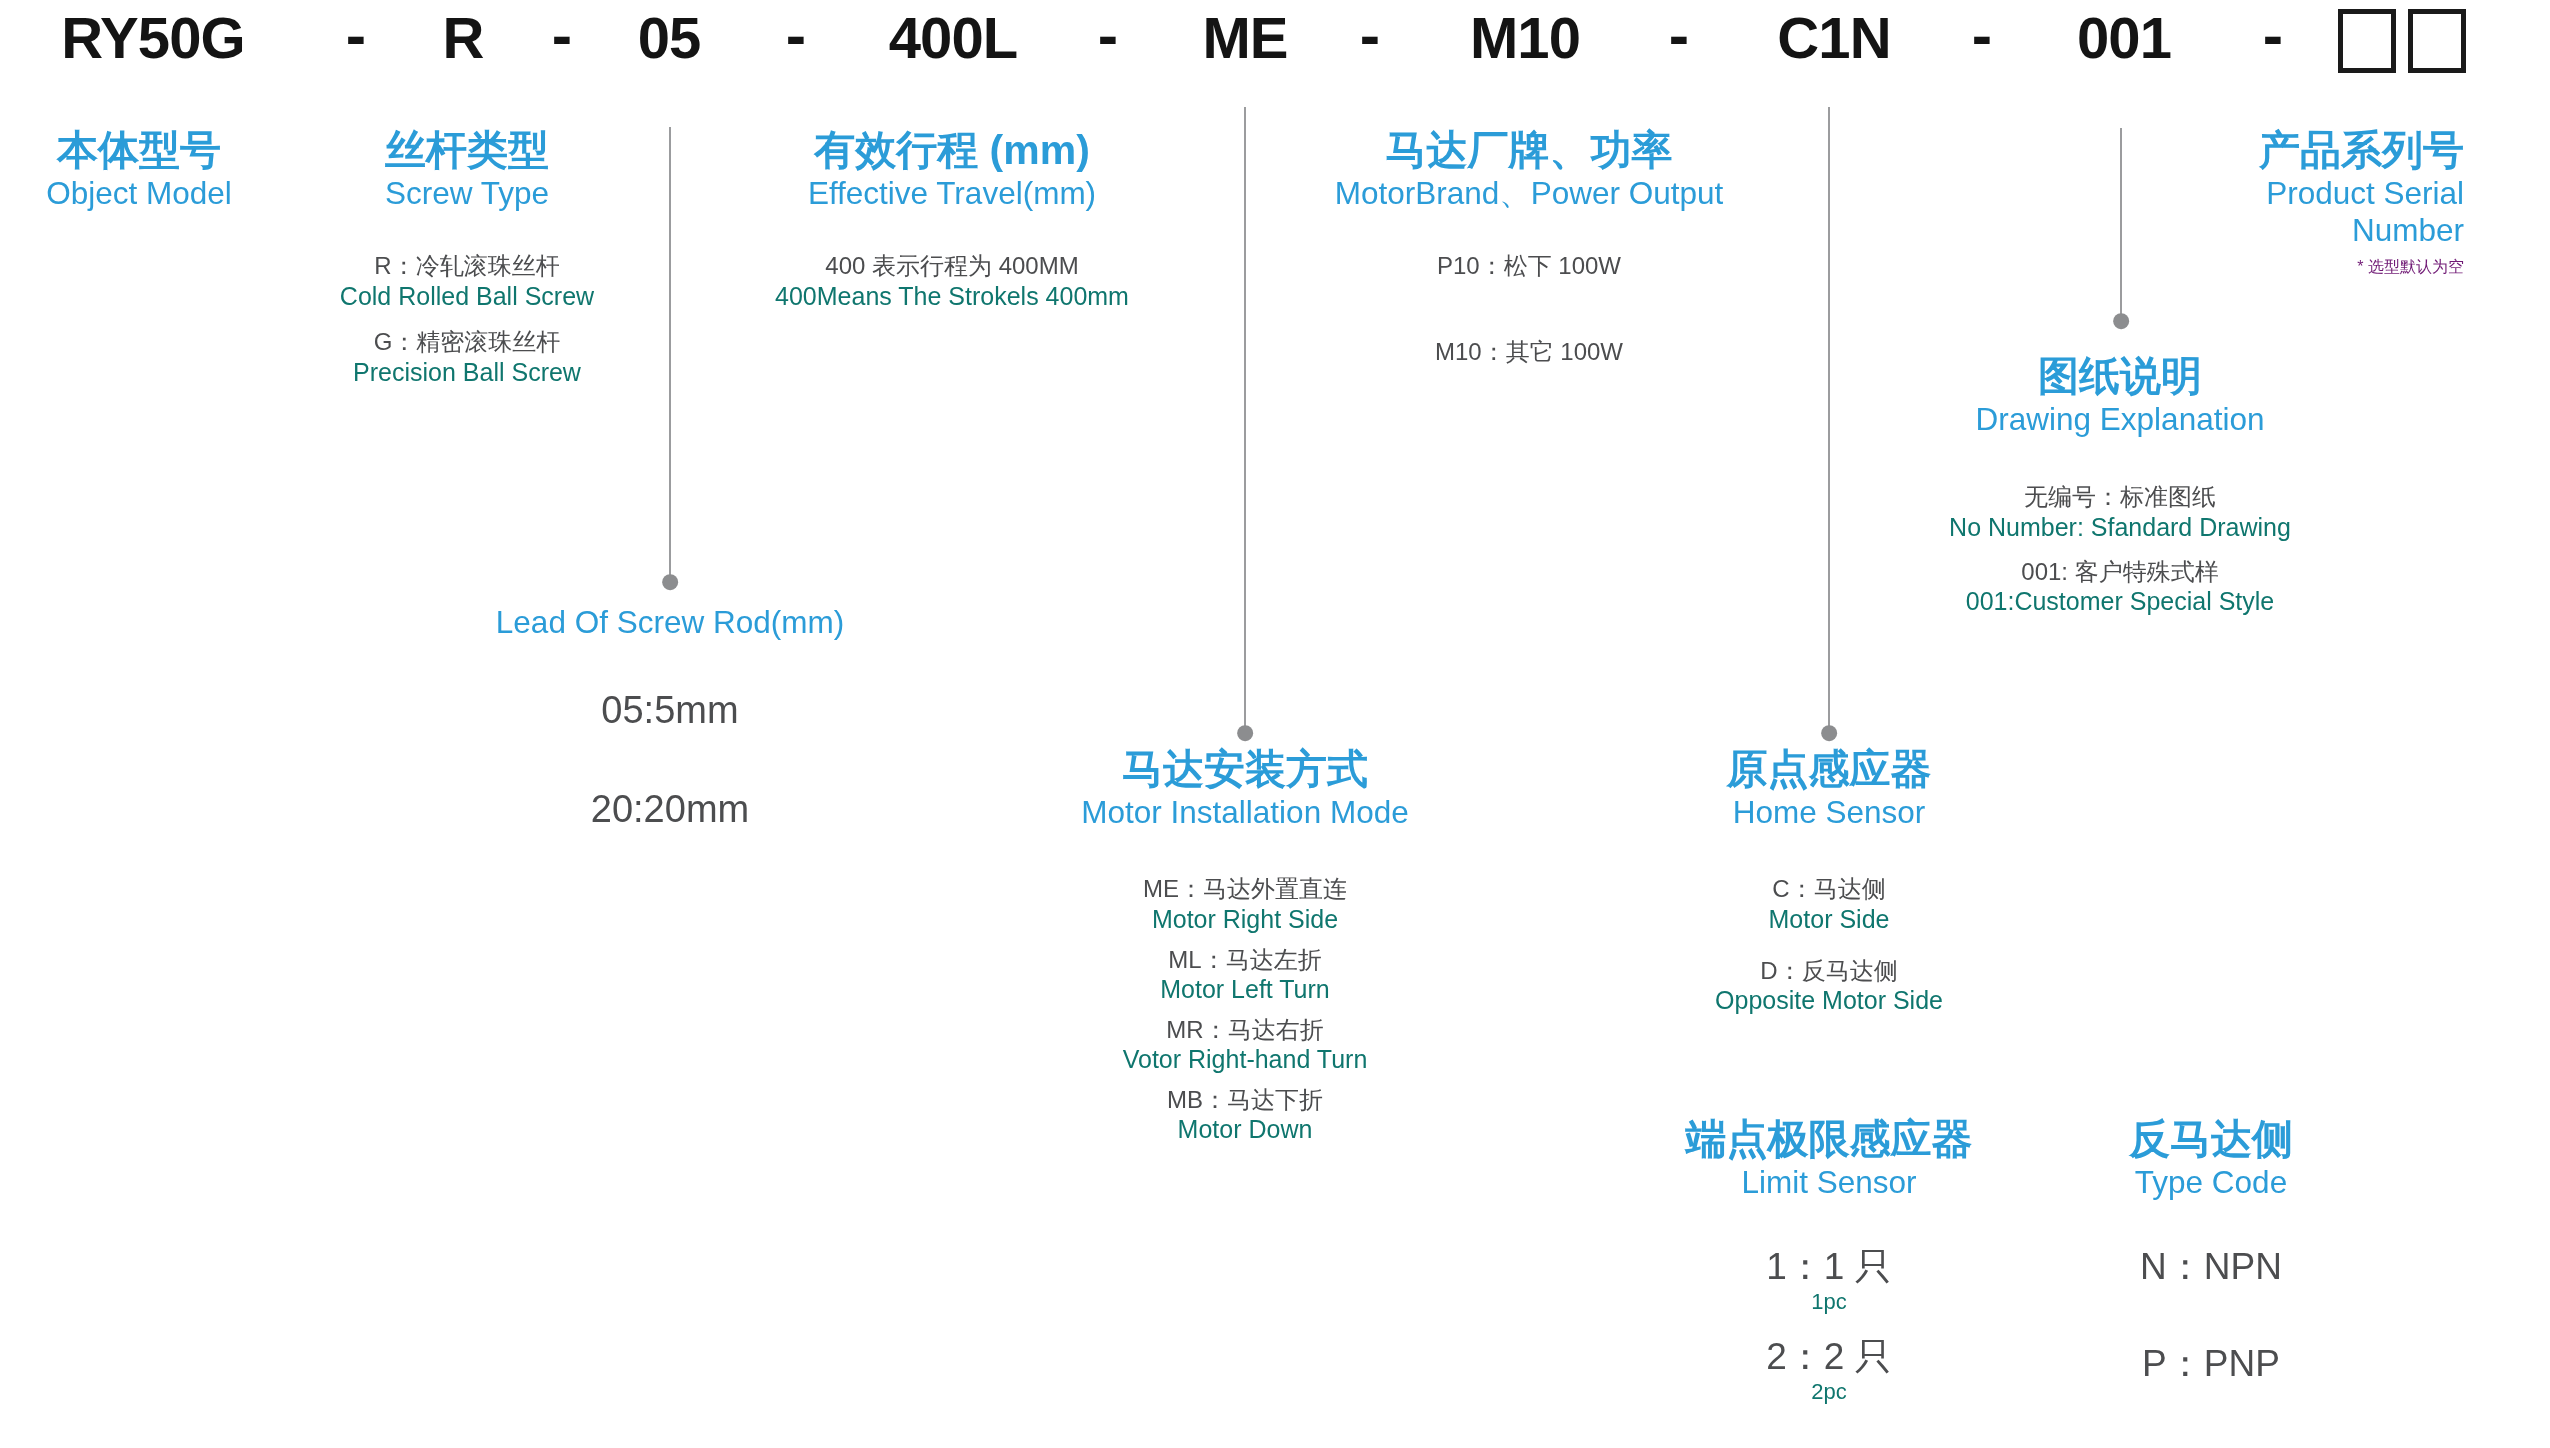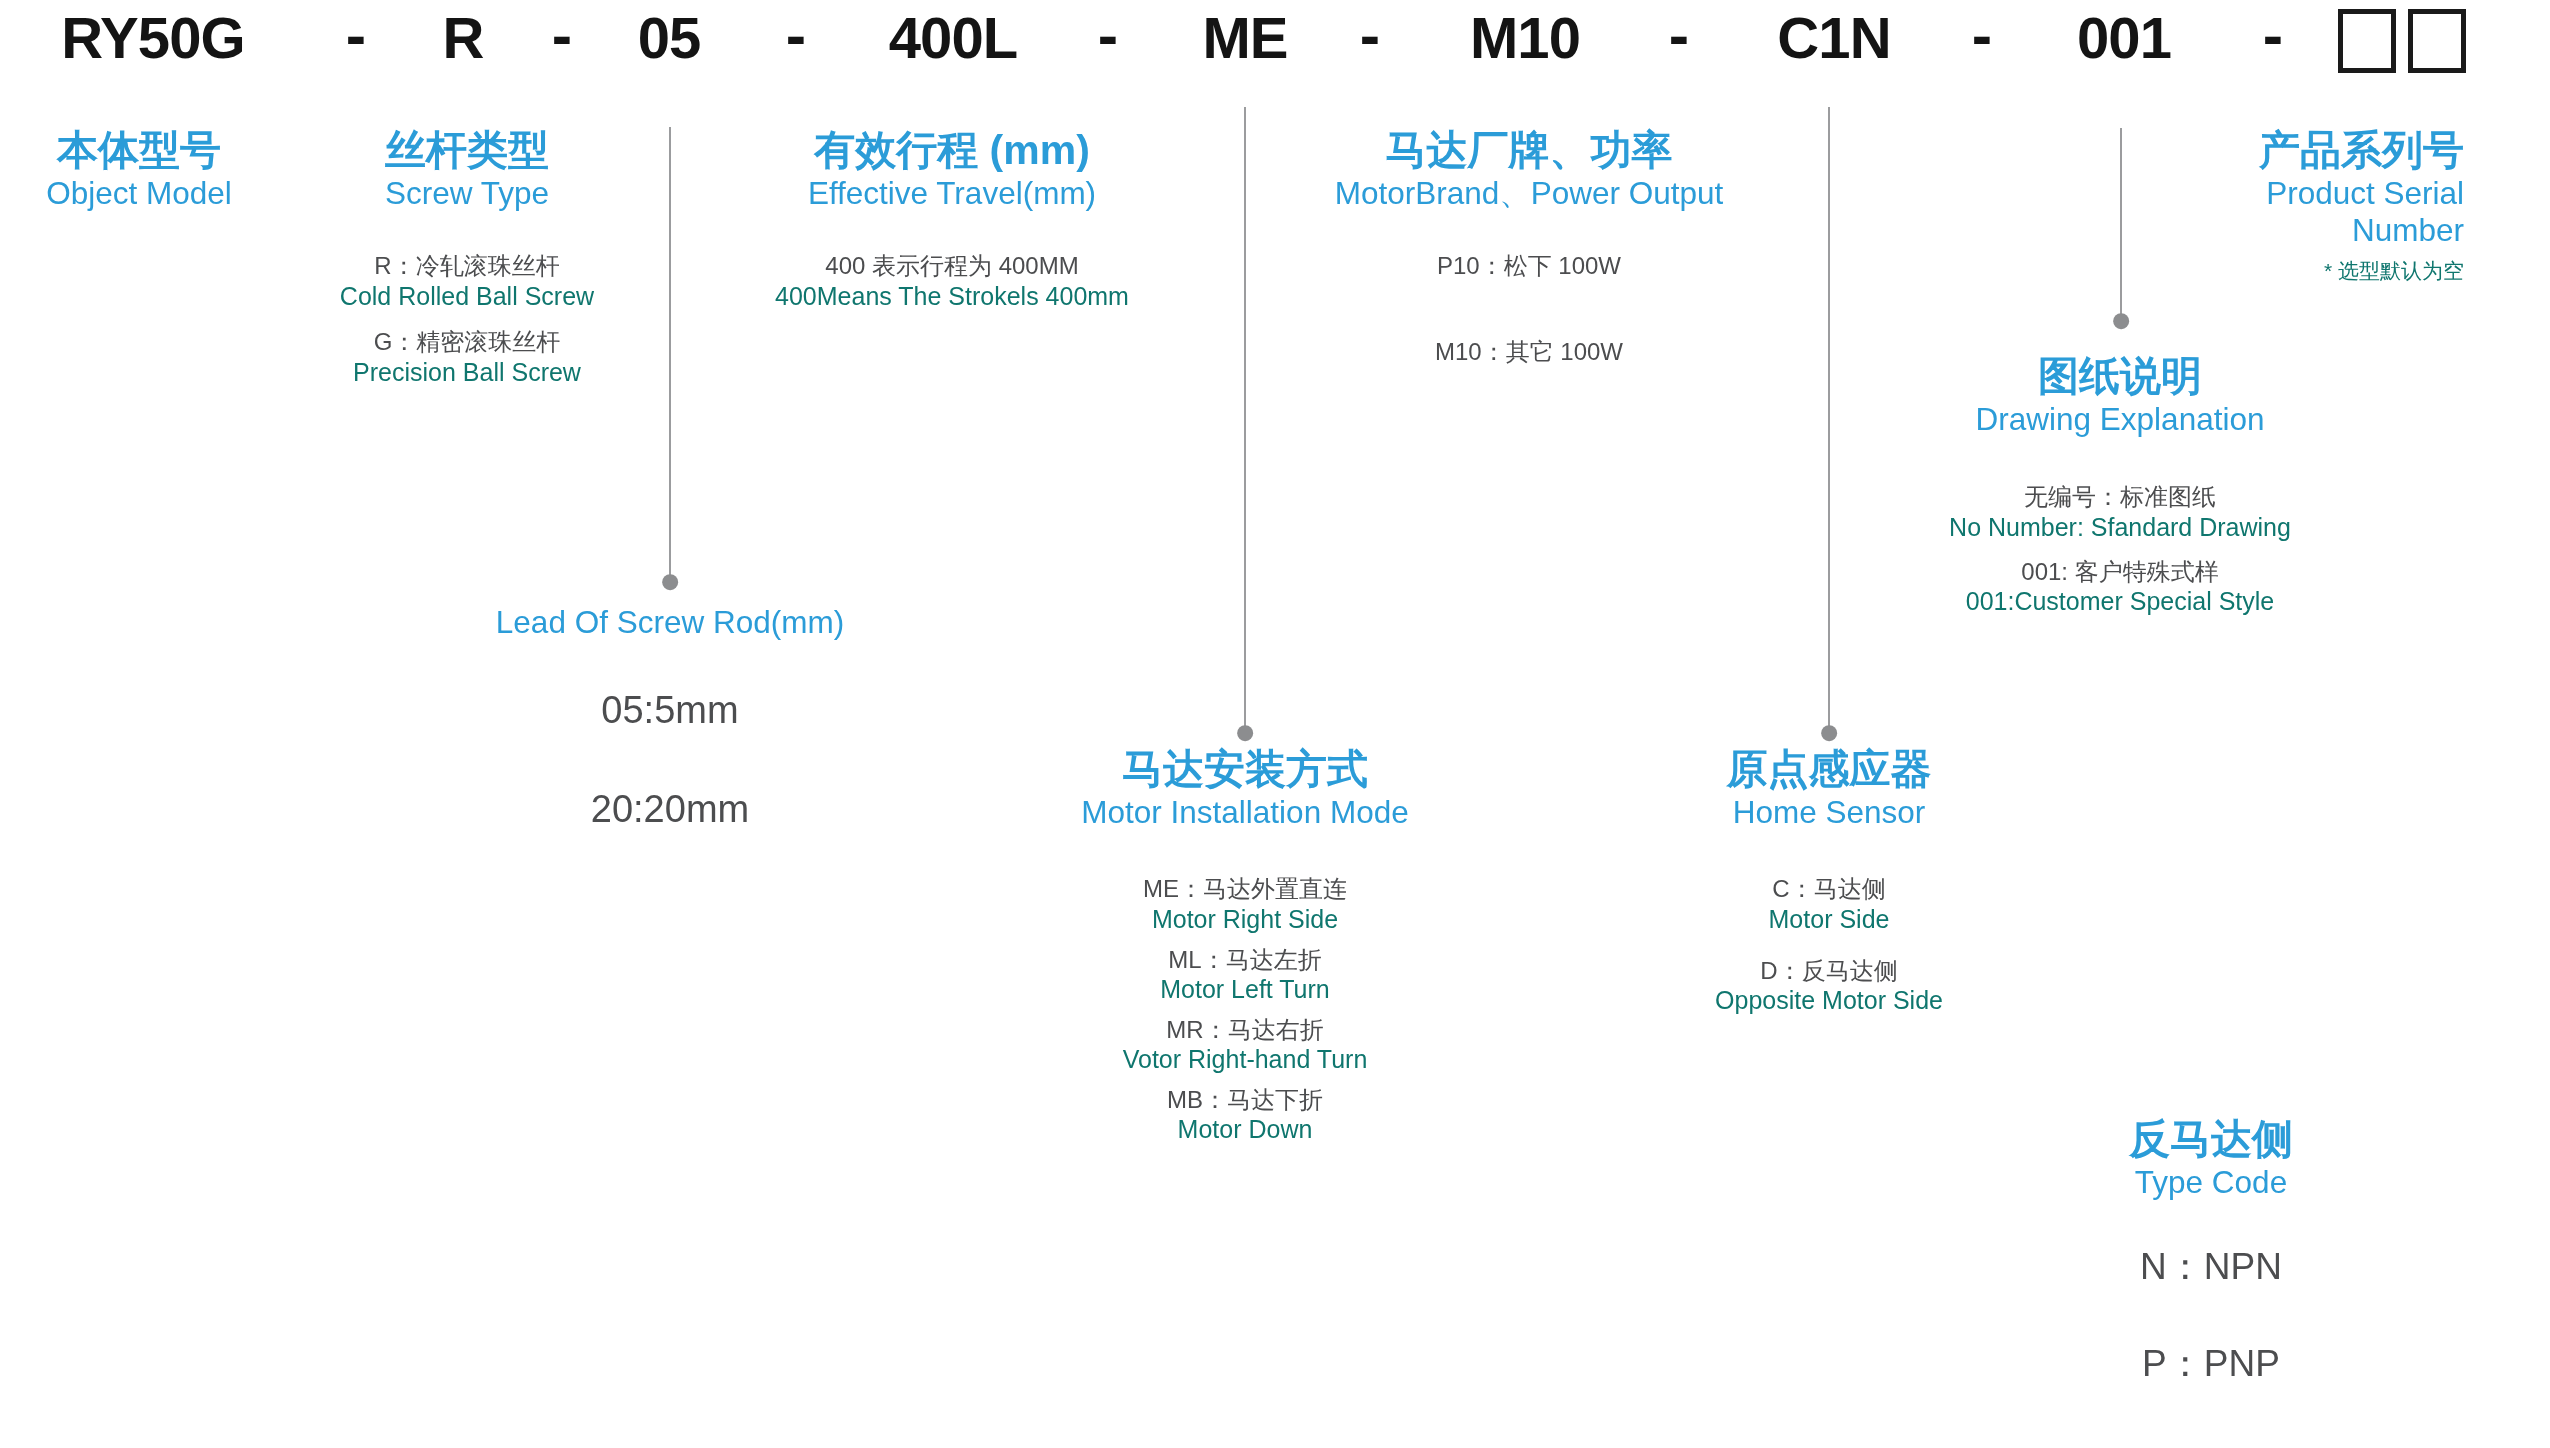--- a/index.html
+++ b/index.html
@@ -20,21 +20,21 @@
   .ph-box { width:48px; height:54px; border:5.6px solid #1a1a1a; background:#ffffff; }
   
   .vline { position:absolute; width:1.9px; background:#9b9c9e; }
   .vdot  { position:absolute; width:15.7px; height:15.7px; border-radius:50%; background:#8c8d8f;
            transform:translate(-50%,-50%); }
   
   .section { position:absolute; transform:translateX(-50%); text-align:center; }
   .section.right-aligned { transform:none; text-align:right; }
   .h-zh { font-size:41px; font-weight:700; color:#2b9cd8; line-height:1.2; white-space:nowrap; }
   .h-en { font-size:31.5px; font-weight:500; color:#2b9cd8; line-height:1.18; white-space:nowrap; }
-  .note { font-size:21px; font-weight:400; color:#0f766e; margin-top:7.4px; white-space:nowrap; }
+  .note { font-size:16px; font-weight:400; color:#701a75; margin-top:7.4px; white-space:nowrap; }
   .items { margin-top:39px; }
   .pair  { margin-bottom:16.7px; }
   .i-zh { font-size:24px; font-weight:500; color:#4c4d4f; line-height:1.22; white-space:nowrap; }
   .i-en { font-size:25px; font-weight:400; color:#0f766e; line-height:1.2; white-space:nowrap; }
   
   .s-motor-brand .i-zh { margin-bottom:56px; }
   .s-drawing .items { margin-top:44px; }
   .s-drawing .pair { margin-bottom:15px; }
   .s-screw-lead .items { margin-top:46px; }
   .s-screw-lead .i-zh { font-size:38px; margin-bottom:52px; }
@@ -187,20 +187,34 @@
         <div class="i-zh">C：马达侧</div>
         <div class="i-en">Motor Side</div>
       </div>
       <div class="pair">
         <div class="i-zh">D：反马达侧</div>
         <div class="i-en">Opposite Motor Side</div>
       </div>
     </div>
   </div>
 
+  <div class="section s-limit" style="left:1829px; top:1115px">
+    <div class="h-zh">端点极限感应器</div>
+    <div class="h-en">Limit Sensor</div>
+    <div class="items">
+      <div class="pair">
+        <div class="i-zh">1：1 只</div>
+        <div class="i-en">1pc</div>
+      </div>
+      <div class="pair">
+        <div class="i-zh">2：2 只</div>
+        <div class="i-en">2pc</div>
+      </div>
+    </div>
+  </div>
 
   <div class="section s-type-code" style="left:2211px; top:1115px">
     <div class="h-zh">反马达侧</div>
     <div class="h-en">Type Code</div>
     <div class="items">
       <div class="i-zh">N：NPN</div>
       <div class="i-zh">P：PNP</div>
     </div>
   </div>
 

